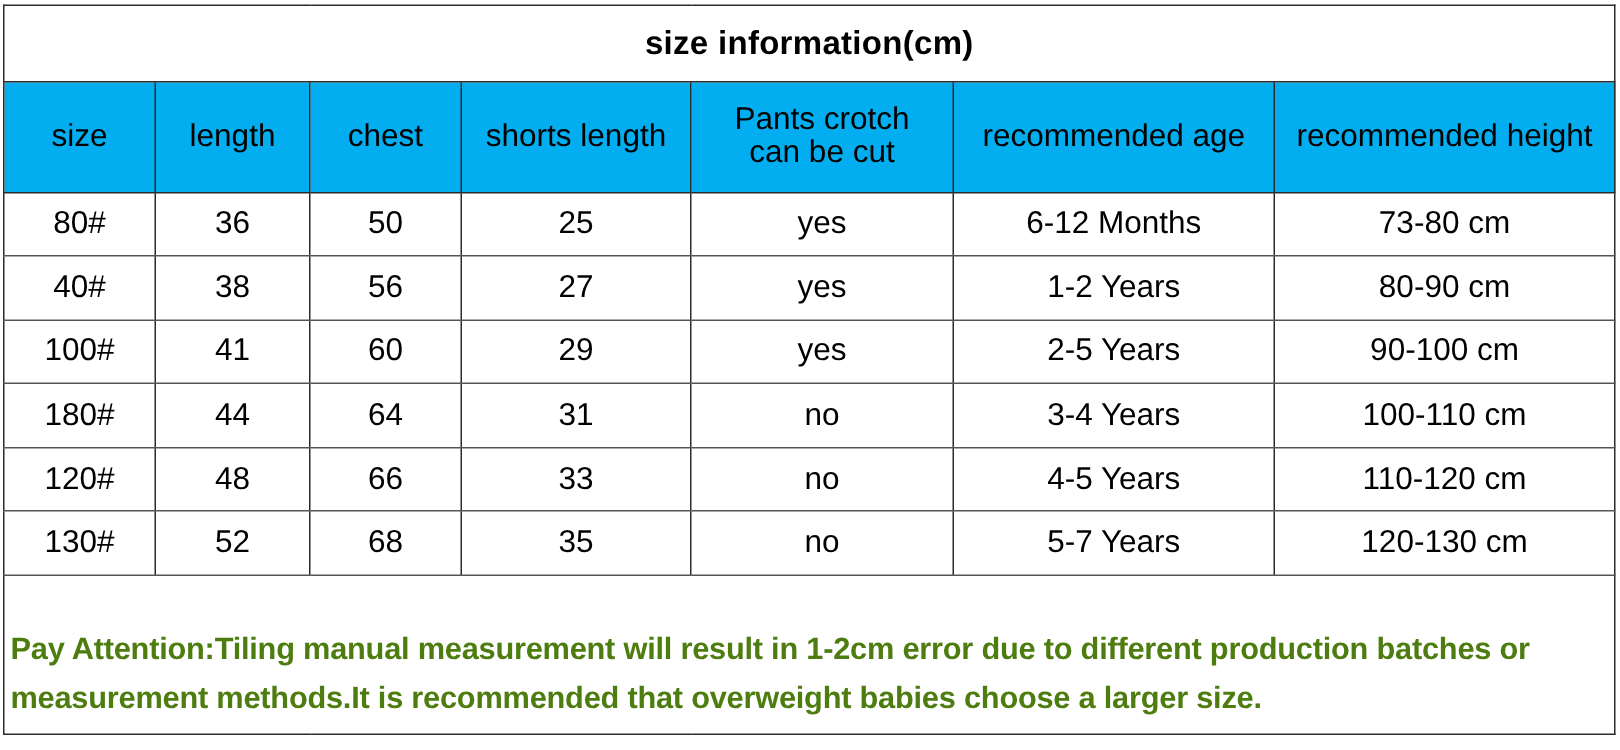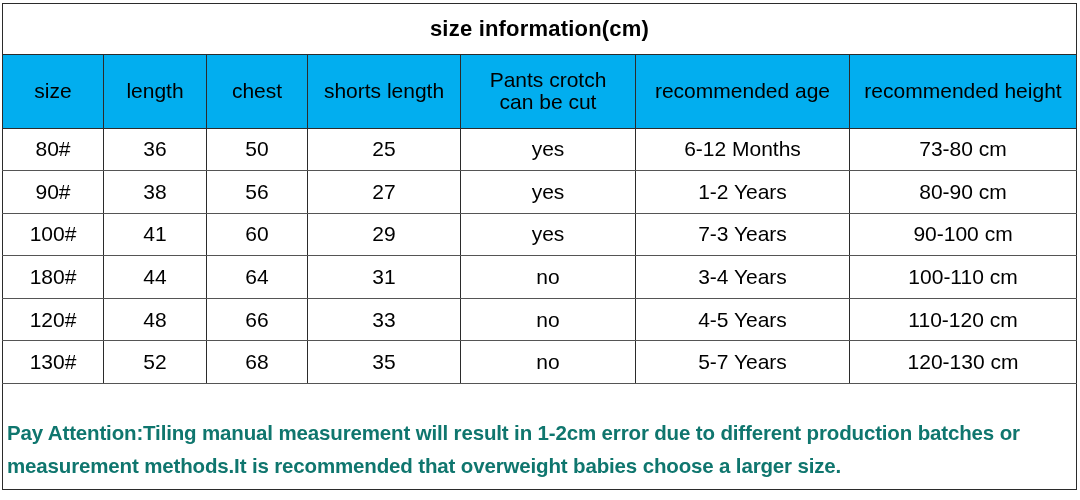--- a/index.html
+++ b/index.html
@@ -80,21 +80,21 @@
 
   
   .notes-cell {
     height: 97px;
     background: #ffffff;
     text-align: left !important;
     vertical-align: top;
     padding: 26px 6px 0 4px !important;
   }
   .notes-text {
-    color: #0f766e;
+    color: #4d7c0f;
     font-weight: bold;
     font-size: 20.5px;
     line-height: 1.62;
     text-align: left;
     letter-spacing: -0.15px;
   }
 
   
   col.c0 { width: 101px; }
   col.c1 { width: 103px; }
@@ -141,36 +141,36 @@
         <td>80#</td>
         <td>36</td>
         <td>50</td>
         <td>25</td>
         <td>yes</td>
         <td>6-12 Months</td>
         <td>73-80 cm</td>
       </tr>
 
       <tr class="data-row">
-        <td>90#</td>
+        <td>40#</td>
         <td>38</td>
         <td>56</td>
         <td>27</td>
         <td>yes</td>
         <td>1-2 Years</td>
         <td>80-90 cm</td>
       </tr>
 
       <tr class="data-row">
         <td>100#</td>
         <td>41</td>
         <td>60</td>
         <td>29</td>
         <td>yes</td>
-        <td>7-3 Years</td>
+        <td>2-5 Years</td>
         <td>90-100 cm</td>
       </tr>
 
       <tr class="data-row">
         <td>180#</td>
         <td>44</td>
         <td>64</td>
         <td>31</td>
         <td>no</td>
         <td>3-4 Years</td>

